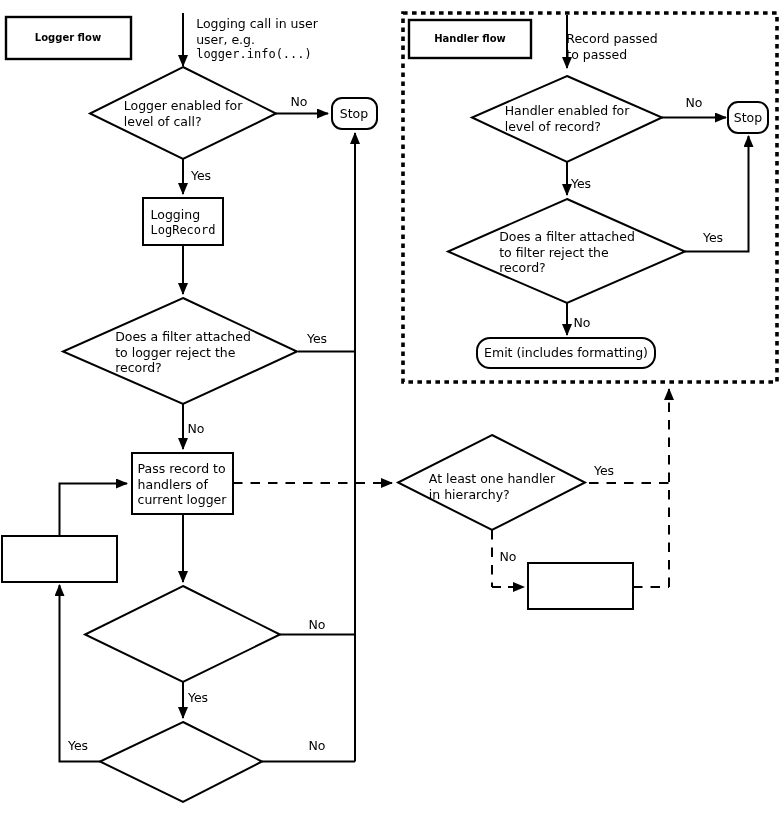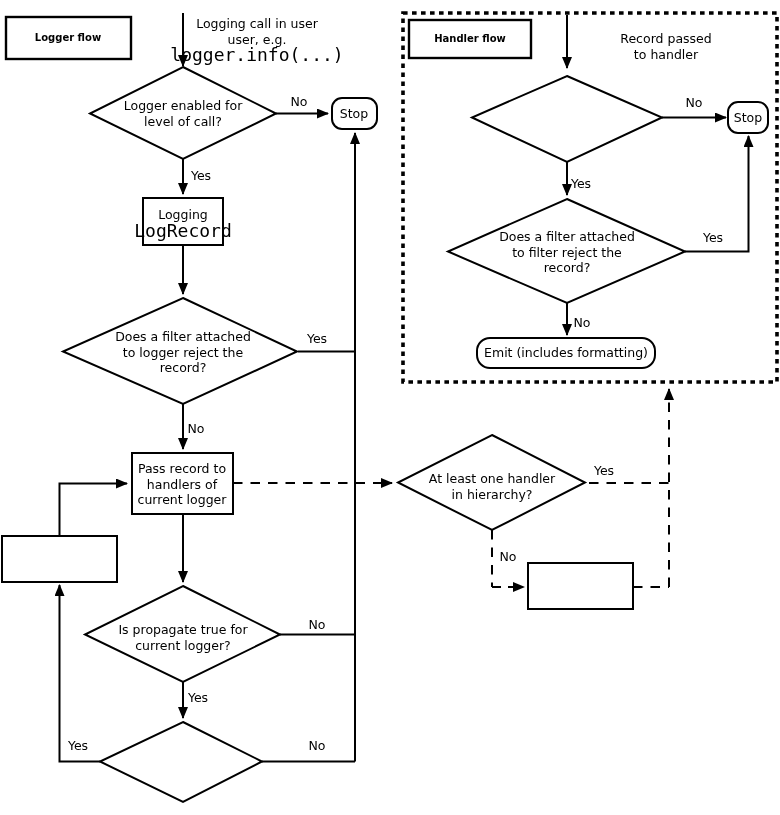--- a/index.html
+++ b/index.html
@@ -4,25 +4,25 @@
 <style>
   html,body { margin:0; padding:0; background:#ffffff; }
   #canvas {
     position:relative; width:780px; height:815px; background:#ffffff;
     font-family:"DejaVu Sans","Liberation Sans",sans-serif; color:#000;
     overflow:hidden;
   }
   #shapes { position:absolute; left:0; top:0; }
   .lbl {
     position:absolute; transform:translate(-50%,-50%);
-    text-align:center; font-size:12.5px; line-height:15.5px;
+    text-align:left; font-size:12.5px; line-height:15.5px;
     white-space:nowrap; color:#000;
   }
   .lbl > span, .lbl > .line { display:block; }
-  .mono { font-family:"DejaVu Sans Mono","Liberation Mono",monospace; font-size:18px; }
+  .mono { font-family:"DejaVu Sans Mono","Liberation Mono",monospace; font-size:12px; }
   .title { font-weight:bold; font-size:10px; }
   .inline { display:inline !important; }
 </style>
 </head>
 <body>
 
 <div id="canvas">
 
   <svg id="shapes" width="780" height="815" viewBox="0 0 780 815">
     <defs>
@@ -121,46 +121,46 @@
     <span>No</span>
   </div>
 
   <div class="lbl" style="left:182px;top:484px">
     <span>Pass record to</span>
     <span>handlers of</span>
     <span>current logger</span>
   </div>
 
 
-  <div class="lbl" style="left:183px;top:637px">
-    <span>Is propagate true for</span>
-    <span>current logger?</span>
-  </div>
   <div class="lbl" style="left:317px;top:625px">
     <span>No</span>
   </div>
   <div class="lbl" style="left:198px;top:698px">
     <span>Yes</span>
   </div>
 
   <div class="lbl" style="left:317px;top:746px">
     <span>No</span>
   </div>
   <div class="lbl" style="left:78px;top:746px">
     <span>Yes</span>
   </div>
 
   <div class="lbl title" style="left:470px;top:39px">
     <span>Handler flow</span>
   </div>
-  <div class="lbl" style="left:666px;top:46px">
+  <div class="lbl" style="left:612px;top:46px">
     <span>Record passed</span>
-    <span>to handler</span>
+    <span>to passed</span>
   </div>
 
+  <div class="lbl" style="left:567px;top:118px">
+    <span>Handler enabled for</span>
+    <span>level of record?</span>
+  </div>
   <div class="lbl" style="left:694px;top:103px">
     <span>No</span>
   </div>
   <div class="lbl" style="left:748px;top:118px">
     <span>Stop</span>
   </div>
   <div class="lbl" style="left:581px;top:184px">
     <span>Yes</span>
   </div>
 

